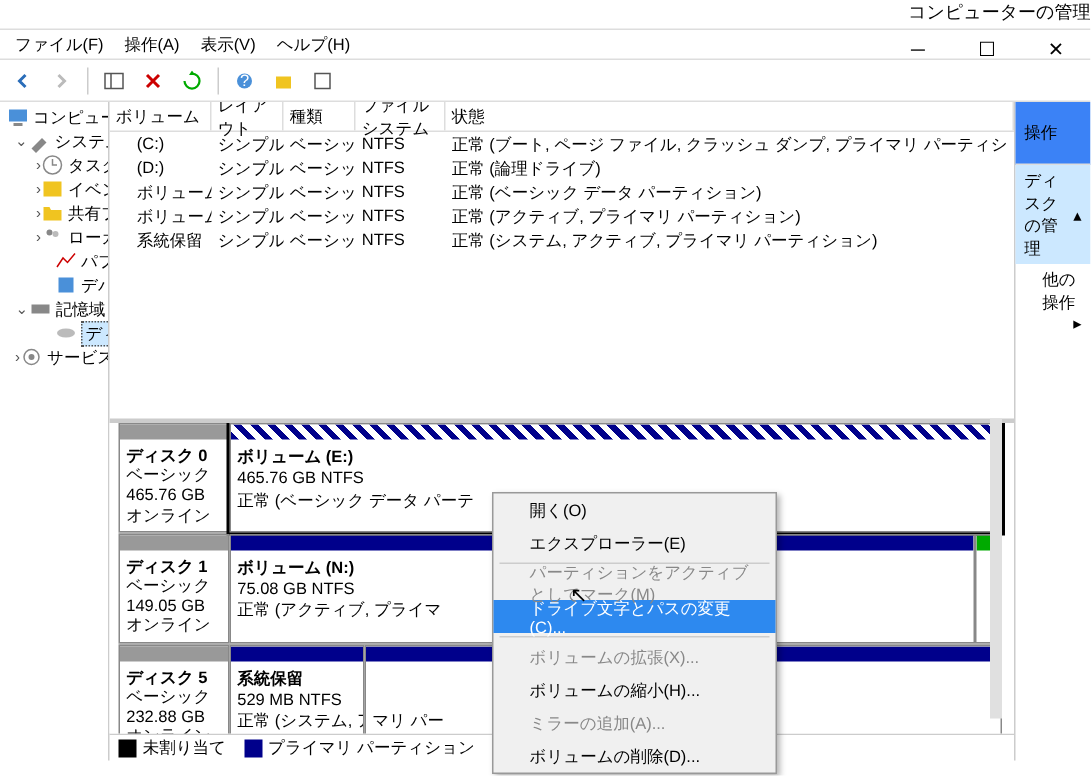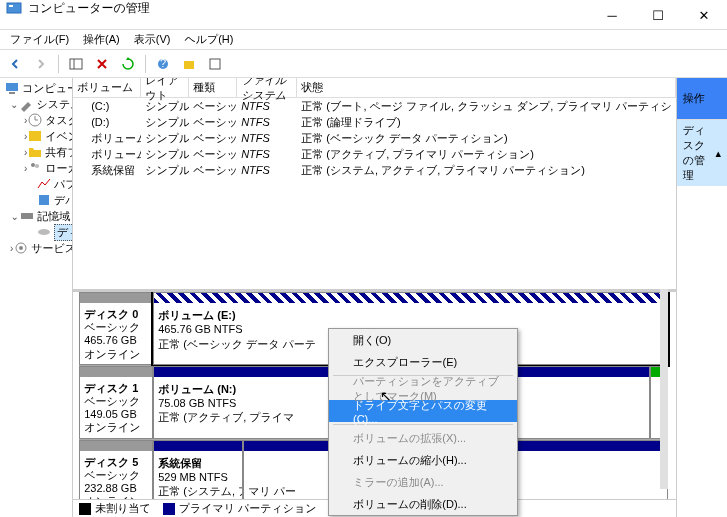--- a/index.html
+++ b/index.html
@@ -1,17 +1,17 @@
 <!DOCTYPE html>
 <html><head>
 <meta charset="utf-8">
 <style>
 * { margin: 0; padding: 0; box-sizing: border-box; font-family: "Yu Gothic UI", "Meiryo", sans-serif; font-size: 11px; }
 body { background: #fff; width: 727px; height: 517px; overflow: hidden; position: relative; }
-.titlebar { height: 30px; display: flex; align-items: flex-start; padding-left: 6px; border-bottom: 1px solid #ddd; }
+.titlebar { height: 20px; display: flex; align-items: flex-end; padding-left: 6px; border-bottom: 1px solid #ddd; flex-direction: column; }
 .titlebar .icon { width: 16px; height: 16px; margin-right: 6px; }
 .titlebar .title { flex: 1; font-size: 12px; }
 .titlebar .btns { display: flex; }
 .titlebar .btn { width: 46px; height: 30px; display: flex; align-items: center; justify-content: center; font-size: 13px; }
 .menubar { height: 20px; display: flex; align-items: flex-end; padding-left: 4px; gap: 2px; border-bottom: 1px solid #ddd; }
 .menubar .item { padding: 2px 6px; }
 .toolbar { height: 28px; display: flex; align-items: center; padding-left: 4px; gap: 4px; border-bottom: 1px solid #ddd; }
 .toolbar .tbtn { width: 22px; height: 22px; display: flex; align-items: center; justify-content: center; }
 .toolbar .sep { width: 1px; height: 18px; background: #ccc; margin: 0 2px; }
 .main { display: flex; height: 439px; }
@@ -22,21 +22,21 @@
 .tree .label.selected { background: #cce8ff; border: 1px dotted #555; padding: 0 2px; }
 .center { flex: 1; display: flex; flex-direction: column; border-right: 1px solid #ccc; }
 .volumes { flex: 1; overflow: hidden; }
 .vh { display: flex; height: 20px; border-bottom: 1px solid #ddd; }
 .vh .col { border-right: 1px solid #ddd; padding: 2px 4px; display: flex; align-items: center; }
 .vr { display: flex; height: 16px; }
 .vr .col { padding: 0 4px; display: flex; align-items: center; white-space: nowrap; overflow: hidden; }
 .c-vol { width: 68px; }
 .c-lay { width: 48px; }
 .c-typ { width: 48px; }
-.c-fs  { width: 60px; font-style: italic; }
+.c-fs  { width: 60px; }
 .c-st  { flex: 1; }
 .disks-container { position: relative; }
 .disks { height: 210px; border-top: 3px solid #ccc; overflow: hidden; background: #fff; }
 .diskrow { min-height: 66px; border-bottom: 1px solid #aaa; display: flex; margin: 0 8px 0 6px; }
 .diskhead { width: 74px; border: 1px solid #888; padding: 3px 4px; display: flex; flex-direction: column; justify-content: flex-start; position: relative; }
 .diskhead .bar { position: absolute; top: 0; left: 0; right: 0; height: 10px; background: #999; }
 .diskhead .txt { margin-top: 12px; line-height: 1.2; }
 .diskbody { flex: 1; display: flex; gap: 0; }
 .part { border: 1px solid #888; position: relative; padding: 3px 4px; overflow: hidden; line-height: 1.3; }
 .part .pbar { position: absolute; top: 0; left: 0; right: 0; height: 10px; }
@@ -316,20 +316,24 @@
       <span>プライマリ パーティション</span>
     </div>
   </div>
 
   <div class="actions">
     <div class="ah">操作</div>
     <div class="sel">
       <span>ディスクの管理</span>
       <span>▴</span>
     </div>
+    <div class="sub">
+      <span>他の操作</span>
+      <span style="float:right">▸</span>
+    </div>
   </div>
 </div>
 
 <div class="ctxmenu" id="ctxmenu">
     <div class="mi">開く(O)</div>
     <div class="mi">エクスプローラー(E)</div>
     <div class="msep"></div>
     <div class="mi dis">パーティションをアクティブとしてマーク(M)</div>
     <div class="mi hl">ドライブ文字とパスの変更(C)...</div>
     <div class="msep"></div>

